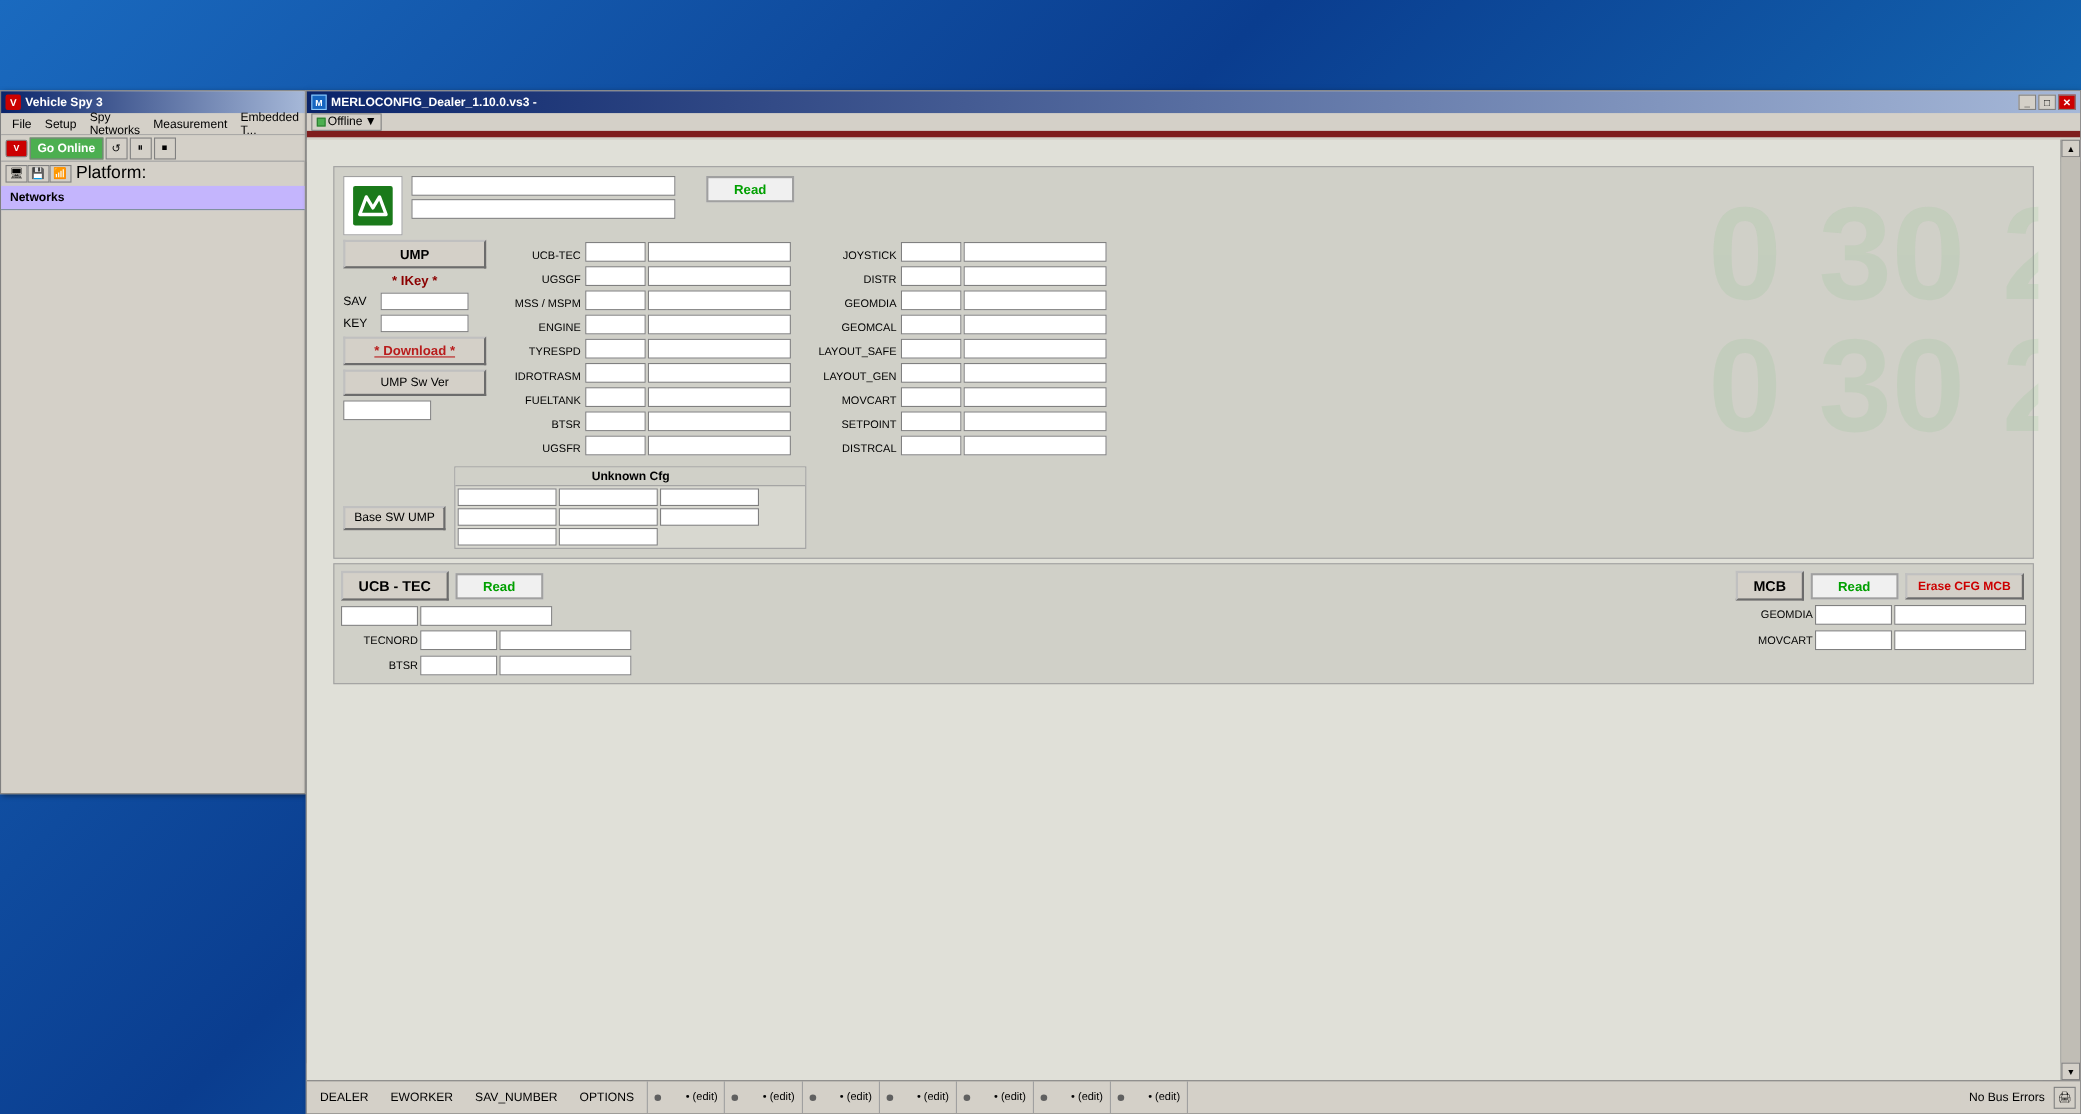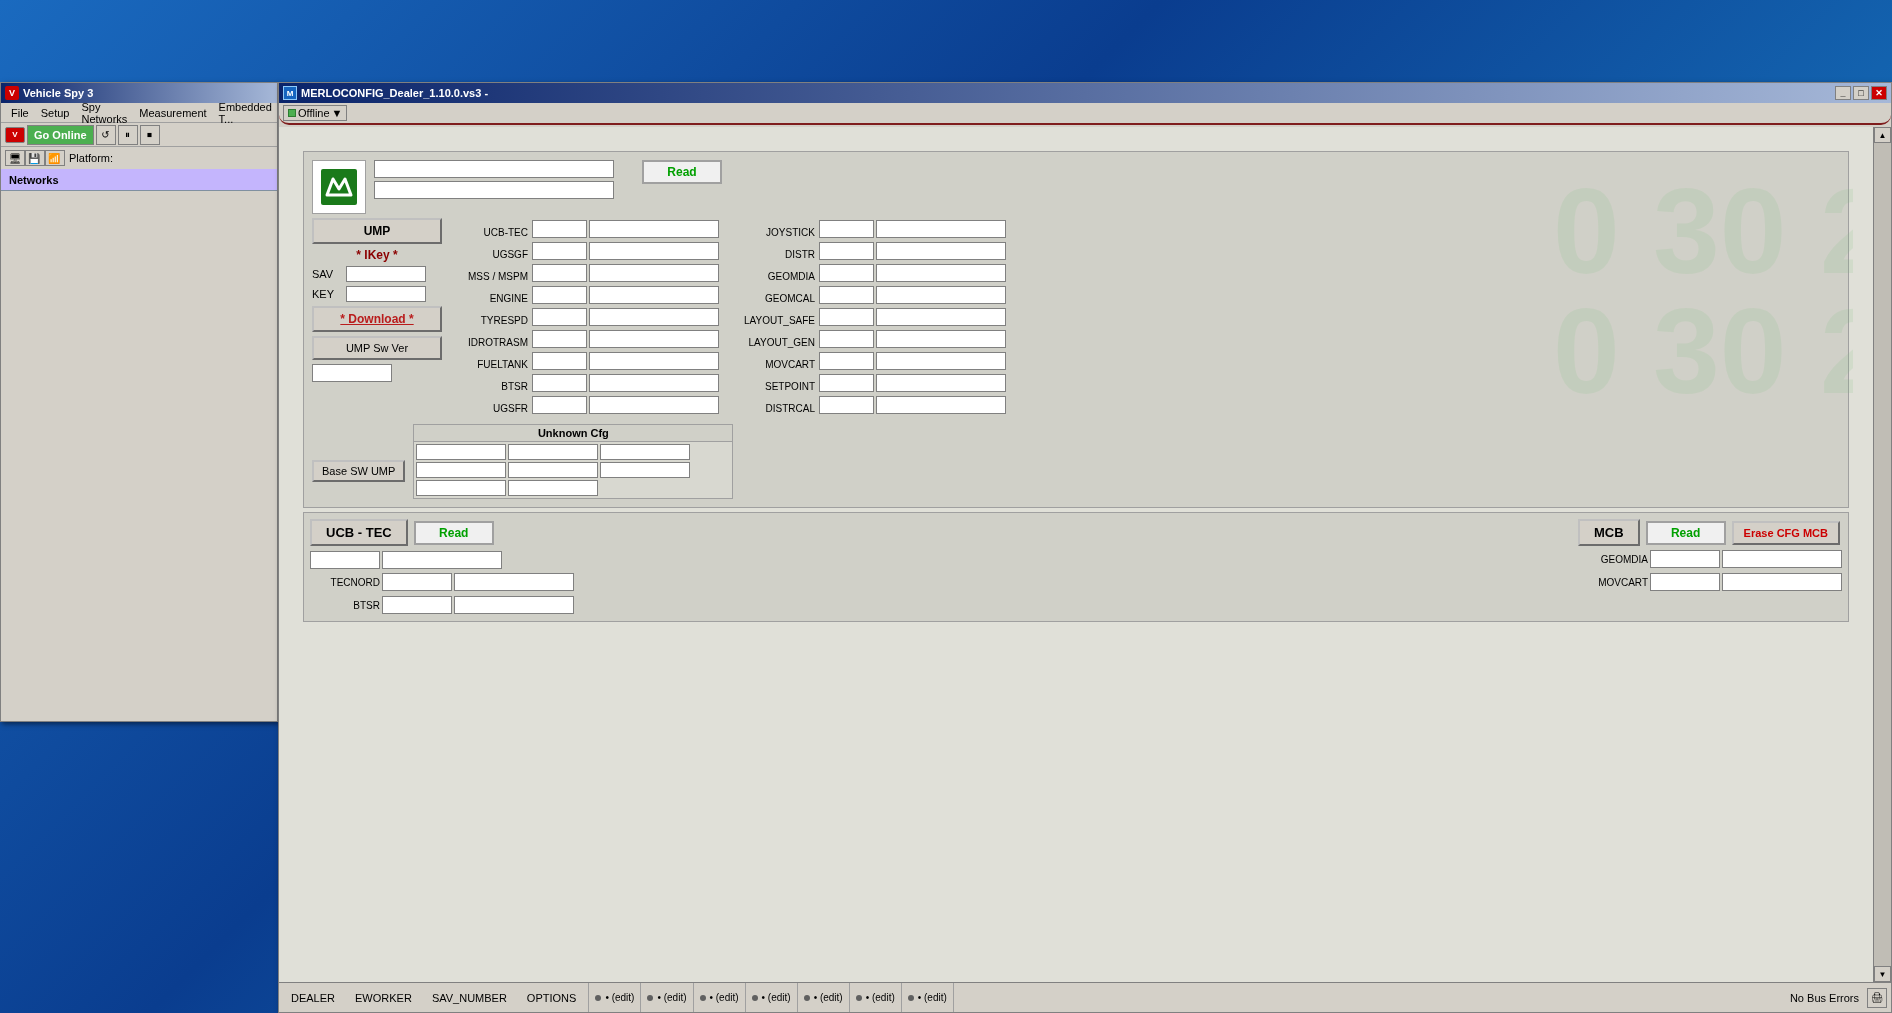--- a/index.html
+++ b/index.html
@@ -173,22 +173,21 @@
       color: #000;
       cursor: pointer;
     }
 
     .merlo-toolbar {
       height: 22px;
       background: #d4d0c8;
       display: flex;
       align-items: center;
       padding: 0 4px;
-      border-bottom: 2px solid #7f1d1d;
-      border-radius: 10px;
+      border-bottom: 6px solid #7f1d1d;
     }
 
     .offline-btn {
       display: flex;
       align-items: center;
       gap: 2px;
       padding: 1px 4px;
       background: #d4d0c8;
       border: 1px solid #808080;
       font-size: 11px;
@@ -506,21 +505,21 @@
       flex: 1;
       height: 100%;
     }
 
     .edit-cell {
       display: flex;
       align-items: center;
       padding: 0 6px;
       border-right: 1px solid #a0a0a0;
       font-size: 10px;
-      gap: 4px;
+      gap: 22px;
       height: 100%;
     }
 
     .edit-dot {
       width: 6px;
       height: 6px;
       background: #606060;
       border-radius: 50%;
     }
 
@@ -614,21 +613,21 @@
     <div class="vs3-toolbar-btn" style="width:16px;height:16px;background:#c00;border-radius:2px;color:white;font-size:8px;font-weight:bold;">V</div>
     <div class="vs3-toolbar-btn go-online-btn">Go Online</div>
     <div class="vs3-toolbar-btn">↺</div>
     <div class="vs3-toolbar-btn">⏸</div>
     <div class="vs3-toolbar-btn">⏹</div>
   </div>
   <div class="platform-row">
     <div class="vs3-toolbar-btn" style="width:16px;height:16px;">🖥</div>
     <div class="vs3-toolbar-btn" style="width:16px;height:16px;">💾</div>
     <div class="vs3-toolbar-btn" style="width:16px;height:16px;">📶</div>
-    <span style="margin-left:4px;font-size:11px;">Platform:</span>
+    <span style="margin-left:4px;font-size:16px;">Platform:</span>
   </div>
   <div class="sidebar-header">
     <span>Networks</span>
   </div>
 </div>
 
 <div class="merlo-window">
   <div class="merlo-titlebar">
     <div class="merlo-titlebar-left">
       <div class="merlo-titlebar-icon">M</div>

